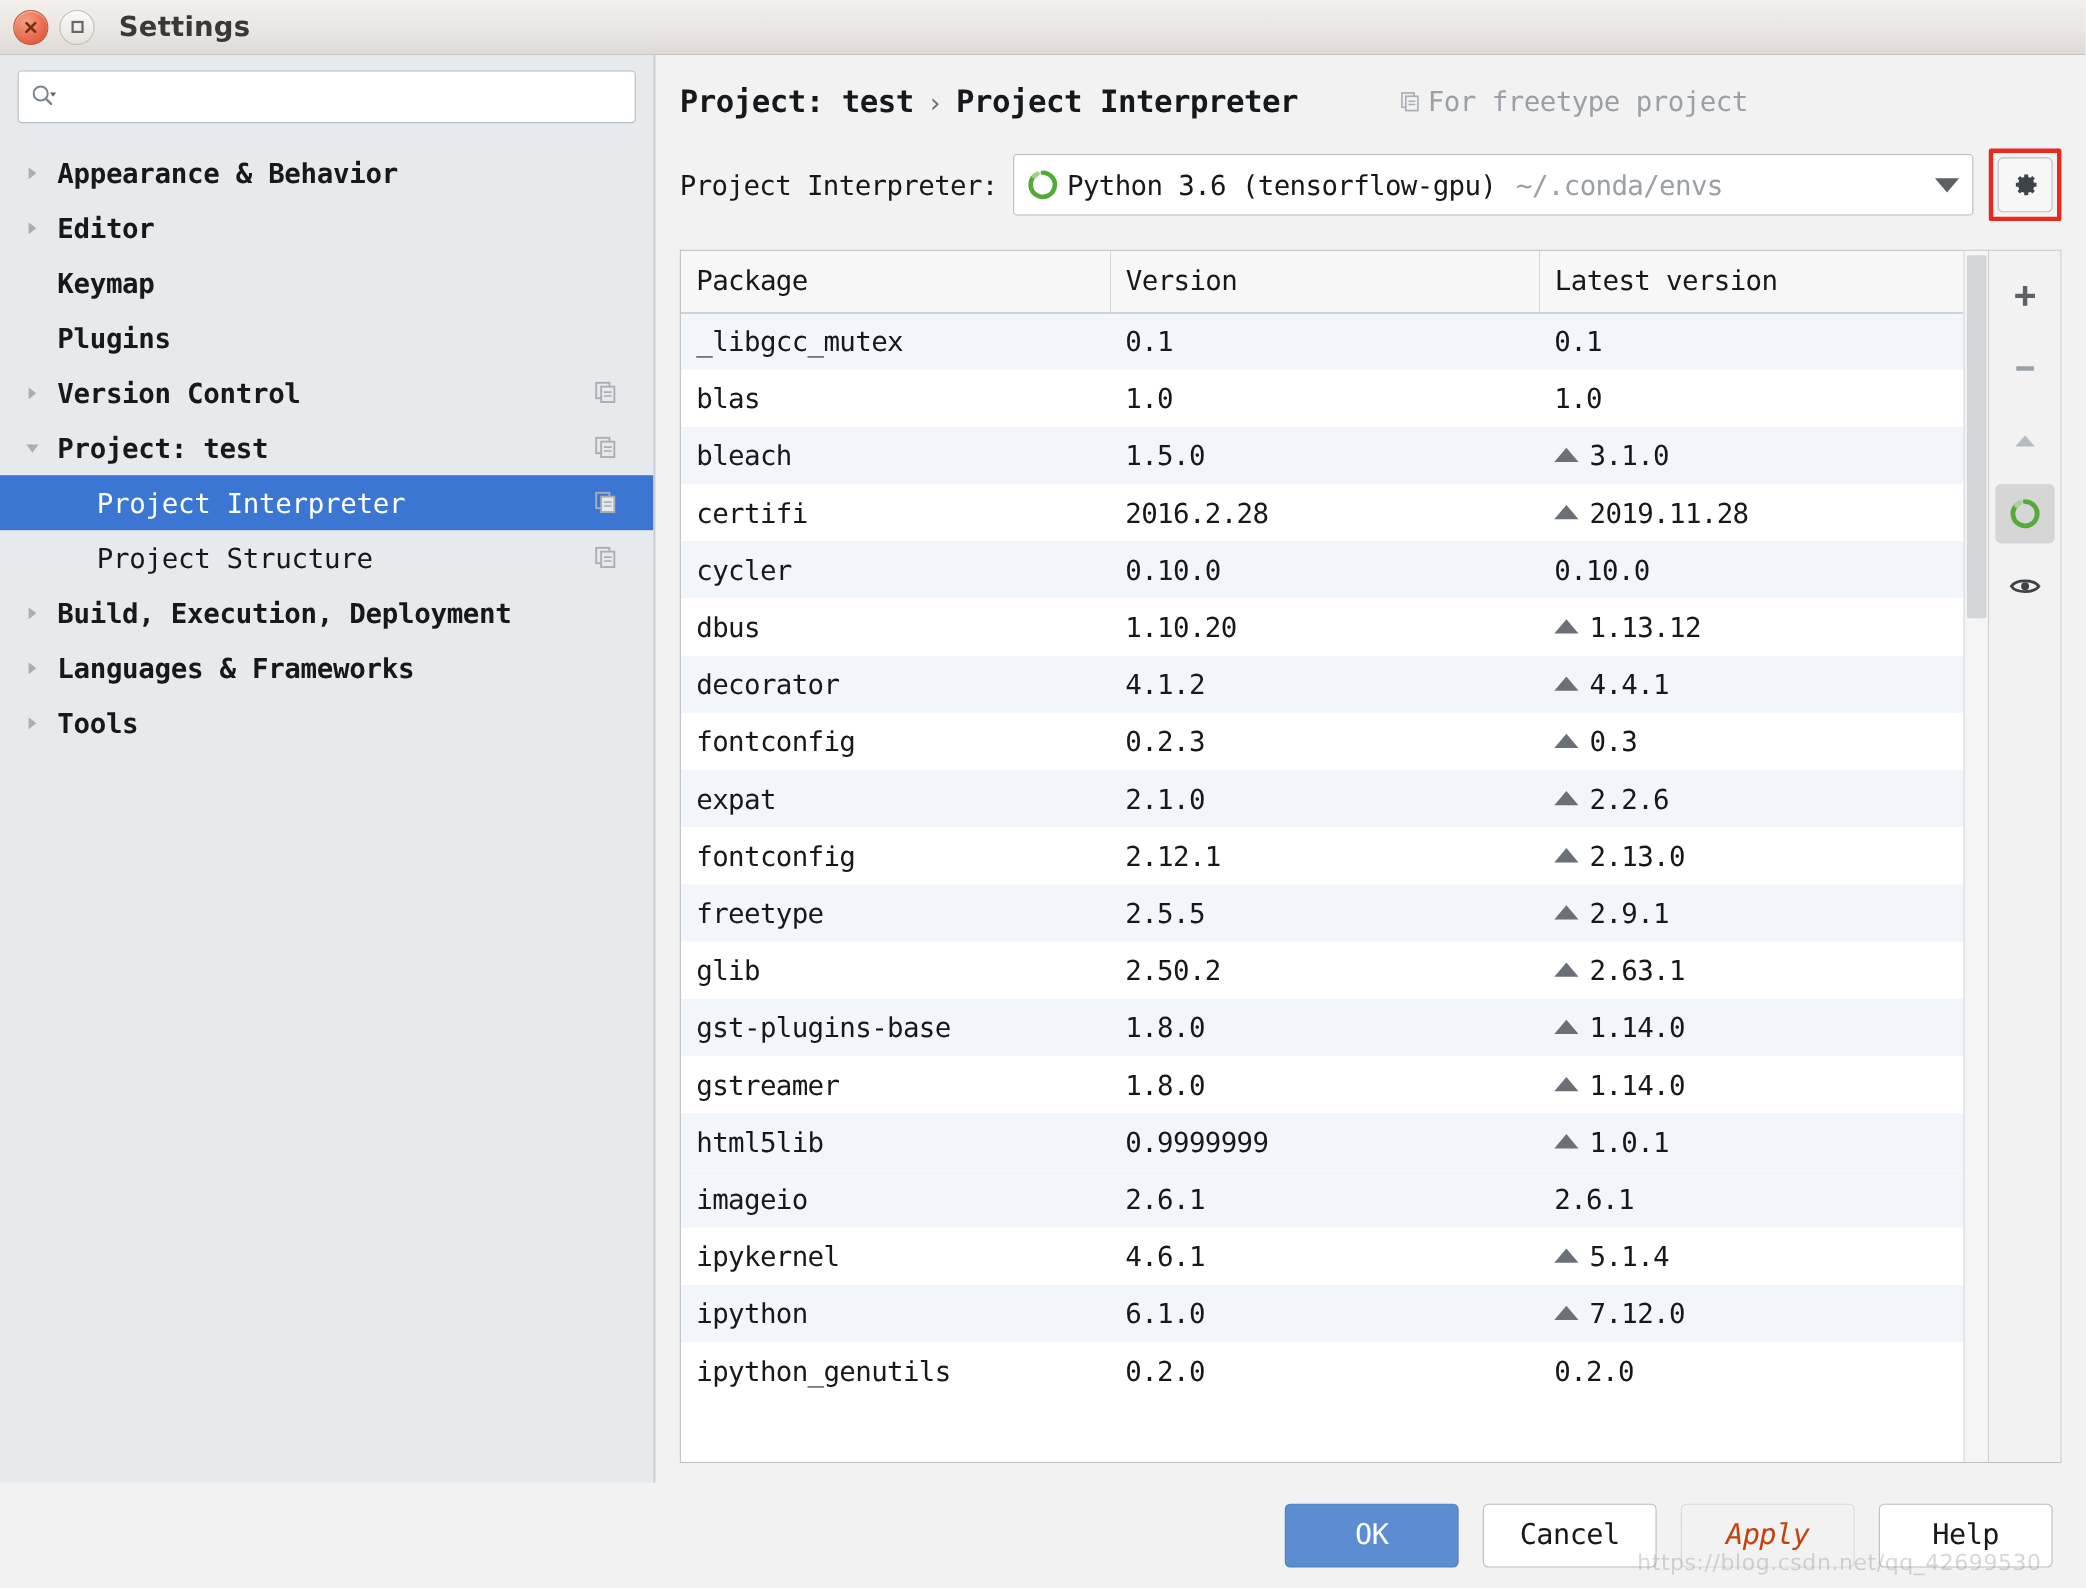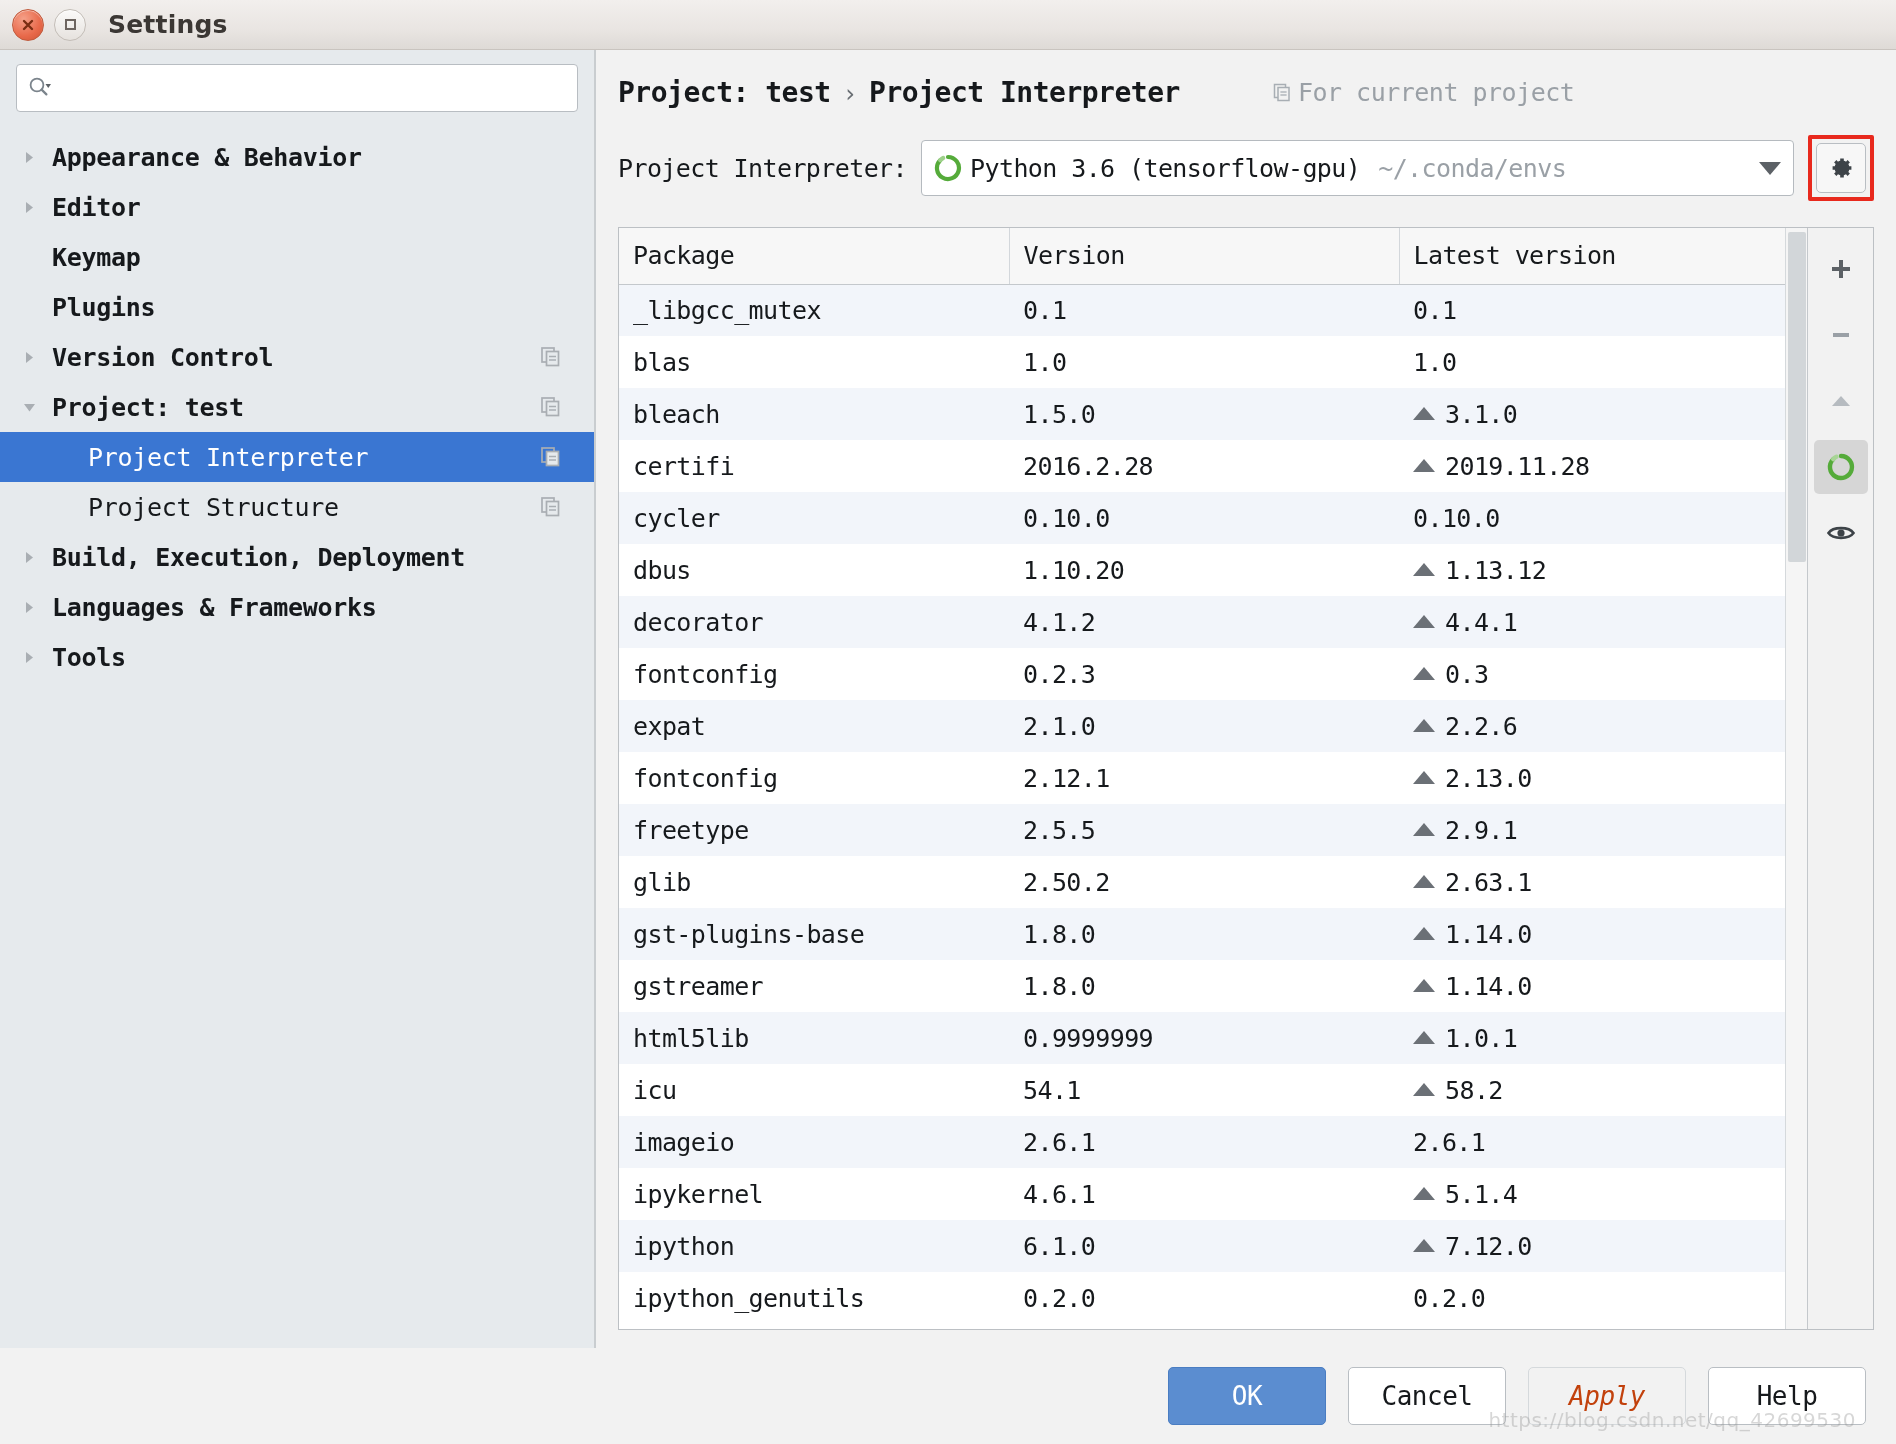--- a/index.html
+++ b/index.html
@@ -324,21 +324,21 @@
         <span class="crumb-main">Project: test</span>
         <span class="crumb-sep">›</span>
         <span class="crumb-main">Project Interpreter</span>
         <span class="forproj">
           <svg viewBox="0 0 20 20">
             <rect x="2.5" y="2.5" width="11" height="13" fill="none" stroke="#a8aeb4" stroke-width="1.5"></rect>
             <rect x="6" y="5.5" width="11" height="13" fill="#f2f2f2" stroke="#a8aeb4" stroke-width="1.5"></rect>
             <line x1="8.4" y1="10" x2="14.6" y2="10" stroke="#a8aeb4" stroke-width="1.3"></line>
             <line x1="8.4" y1="13" x2="14.6" y2="13" stroke="#a8aeb4" stroke-width="1.3"></line>
           </svg>
-          <span>For current project</span>
+          <span>For freetype project</span>
         </span>
       </div>
 
       <div class="interp-row">
         <span class="interp-label">Project Interpreter:</span>
         <div class="interp-combo">
           <svg class="conda" viewBox="0 0 28 28">
             <path d="M14 3 a11 11 0 1 1 -7.8 3.2" fill="none" stroke="#55ab3a" stroke-width="4.2" stroke-linecap="round"></path>
             <path d="M6.2 6.2 a11 11 0 0 1 3 -2.2" fill="none" stroke="#9ed18a" stroke-width="4.2" stroke-linecap="round"></path>
           </svg>
@@ -435,25 +435,20 @@
                 <tr class="even">
                   <td class="col-pkg">gstreamer</td>
                   <td class="col-ver">1.8.0</td>
                   <td><span class="up-tri"></span><span>1.14.0</span></td>
                 </tr>
                 <tr class="odd">
                   <td class="col-pkg">html5lib</td>
                   <td class="col-ver">0.9999999</td>
                   <td><span class="up-tri"></span><span>1.0.1</span></td>
                 </tr>
-                <tr class="even">
-                  <td class="col-pkg">icu</td>
-                  <td class="col-ver">54.1</td>
-                  <td><span class="up-tri"></span><span>58.2</span></td>
-                </tr>
                 <tr class="odd">
                   <td class="col-pkg">imageio</td>
                   <td class="col-ver">2.6.1</td>
                   <td><span>2.6.1</span></td>
                 </tr>
                 <tr class="even">
                   <td class="col-pkg">ipykernel</td>
                   <td class="col-ver">4.6.1</td>
                   <td><span class="up-tri"></span><span>5.1.4</span></td>
                 </tr>

